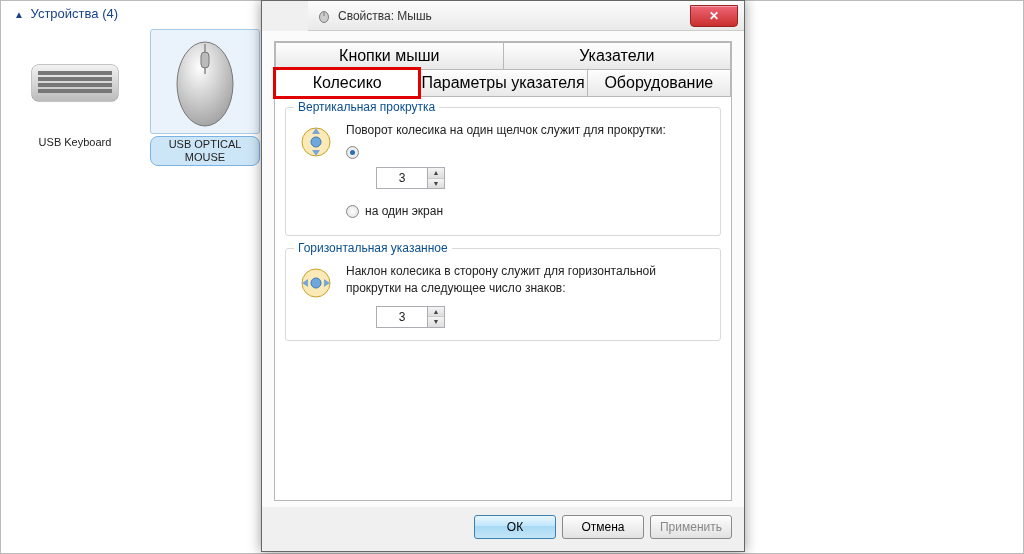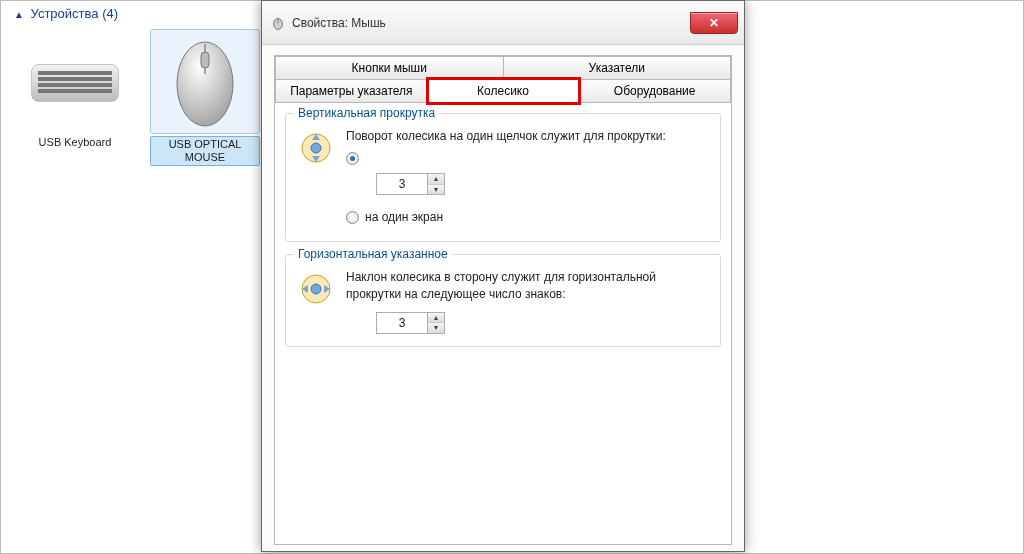--- a/index.html
+++ b/index.html
@@ -40,21 +40,21 @@
     color: #222;
   }
   .device-icon-wrap {
     width: 110px; height: 105px;
     display:flex; align-items:center; justify-content:center;
   }
   .device-label { margin-top: 2px; line-height:1.2; }
   .device-item.selected .device-label {
     background: #cde6f7;
     border: 1px solid #7bb2e6;
-    border-radius: 2px;
+    border-radius: 8px;
     padding: 1px 3px;
     display: inline-block;
   }
   .device-item.selected .device-icon-wrap{
     background: #eaf3fb;
     border: 1px solid #a9cbe8;
     border-radius: 3px;
   }
 
   
@@ -62,25 +62,26 @@
     position: absolute;
     left: 261px; top: 0;
     width: 484px; height: 552px;
     background: #f0f0f0;
     border: 1px solid #666;
     box-shadow: 0 0 12px rgba(0,0,0,0.4);
     display: flex;
     flex-direction: column;
   }
   .titlebar {
-    height: 44px;
+    height: 30px;
     background: linear-gradient(#fcfcfc,#e9e9e9);
     border-bottom: 1px solid #ccc;
     display:flex; align-items:center;
     padding: 0 0 0 8px;
+    margin-left: 46px;
   }
   .titlebar-icon {
     width:16px; height:16px; margin-right:6px;
     display:flex; align-items:center; justify-content:center;
   }
   .titlebar-title { font-size:12px; color:#333; }
   .titlebar-spacer { flex:1; }
   .close-btn {
     width:48px; height:22px;
     background: linear-gradient(#e67, #c9302c);
@@ -108,21 +109,21 @@
     position: relative;
   }
   .tab-rows {}
   .tab-row {
     display:flex;
     background: linear-gradient(#fefefe,#e3e3e3);
   }
   .tab {
     flex:1;
     text-align:center;
-    font-size:12px;
+    font-size:16px;
     padding: 4px 2px;
     border: 1px solid #b8b8b8;
     border-bottom: none;
     background: linear-gradient(#fefefe,#e8e8e8);
     cursor:pointer;
     white-space: nowrap;
   }
   .tab + .tab { border-left: none; text-align: center; }
   .tab-row + .tab-row .tab { }
   .tab.active {
@@ -283,22 +284,22 @@
   </div>
 
   <div class="dialog-body">
     <div class="tabs-block">
       <div class="tab-rows">
         <div class="tab-row">
           <div class="tab"><span>Кнопки мыши</span></div>
           <div class="tab"><span>Указатели</span></div>
         </div>
         <div class="tab-row">
+          <div class="tab active highlight"><span>Колесико</span></div>
           <div class="tab"><span>Параметры указателя</span></div>
-          <div class="tab active highlight"><span>Колесико</span></div>
           <div class="tab"><span>Оборудование</span></div>
         </div>
       </div>
 
       <div class="tab-content">
 
         <div class="groupbox">
           <div class="groupbox-title">Вертикальная прокрутка</div>
           <div class="group-row">
             <div class="group-icon">
@@ -351,13 +352,24 @@
                 </div>
               </div>
             </div>
           </div>
         </div>
 
       </div>
     </div>
   </div>
 
+  <div class="dialog-footer">
+    <div class="dlg-btn primary">
+        <span>ОК</span>
+      </div>
+    <div class="dlg-btn">
+        <span>Отмена</span>
+      </div>
+    <div class="dlg-btn disabled">
+        <span>Применить</span>
+      </div>
+  </div>
 </div>
 
 </body></html>

